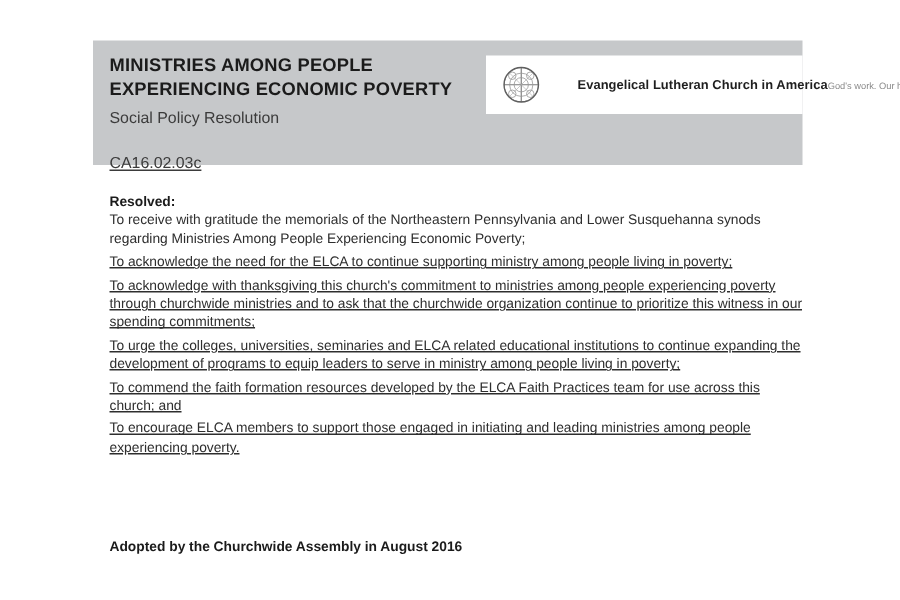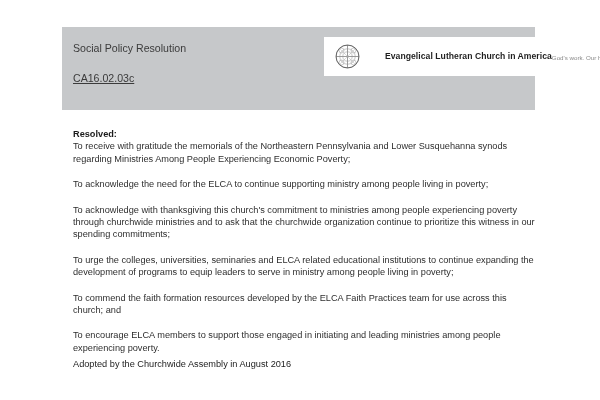--- a/index.html
+++ b/index.html
@@ -125,40 +125,45 @@
 
   .body-para {
     font-size: 9.2px;
     font-weight: normal;
     color: #2e2e2e;
     line-height: 12.4px;
     margin: 0;
   }
 
   .body-para.spaced {
-    margin-top: 13px;
+    margin-top: 3px;
+    text-decoration: underline;
   }
 
   .adopted-line {
     position: absolute;
     left: 73px;
     top: 358px;
     font-size: 9.2px;
-    font-weight: normal;
+    font-weight: bold;
     color: #1b1b1b;
     line-height: 12.4px;
     margin: 0;
   }
 </style>
 </head>
 <body>
 
 <div class="header-band">
 
   <div class="header-text-block">
+    <div class="doc-title">
+      <div>MINISTRIES AMONG PEOPLE</div>
+      <div>EXPERIENCING ECONOMIC POVERTY</div>
+    </div>
     <p class="doc-subtitle">Social Policy Resolution</p>
     <p class="doc-number">CA16.02.03c</p>
   </div>
 
   <div class="logo-box">
     <span class="logo-emblem">
       <svg viewBox="0 0 50 50" width="25" height="25" aria-hidden="true">
         <defs>
           <clipPath id="circleClip">
             <circle cx="25" cy="25" r="23"></circle>

